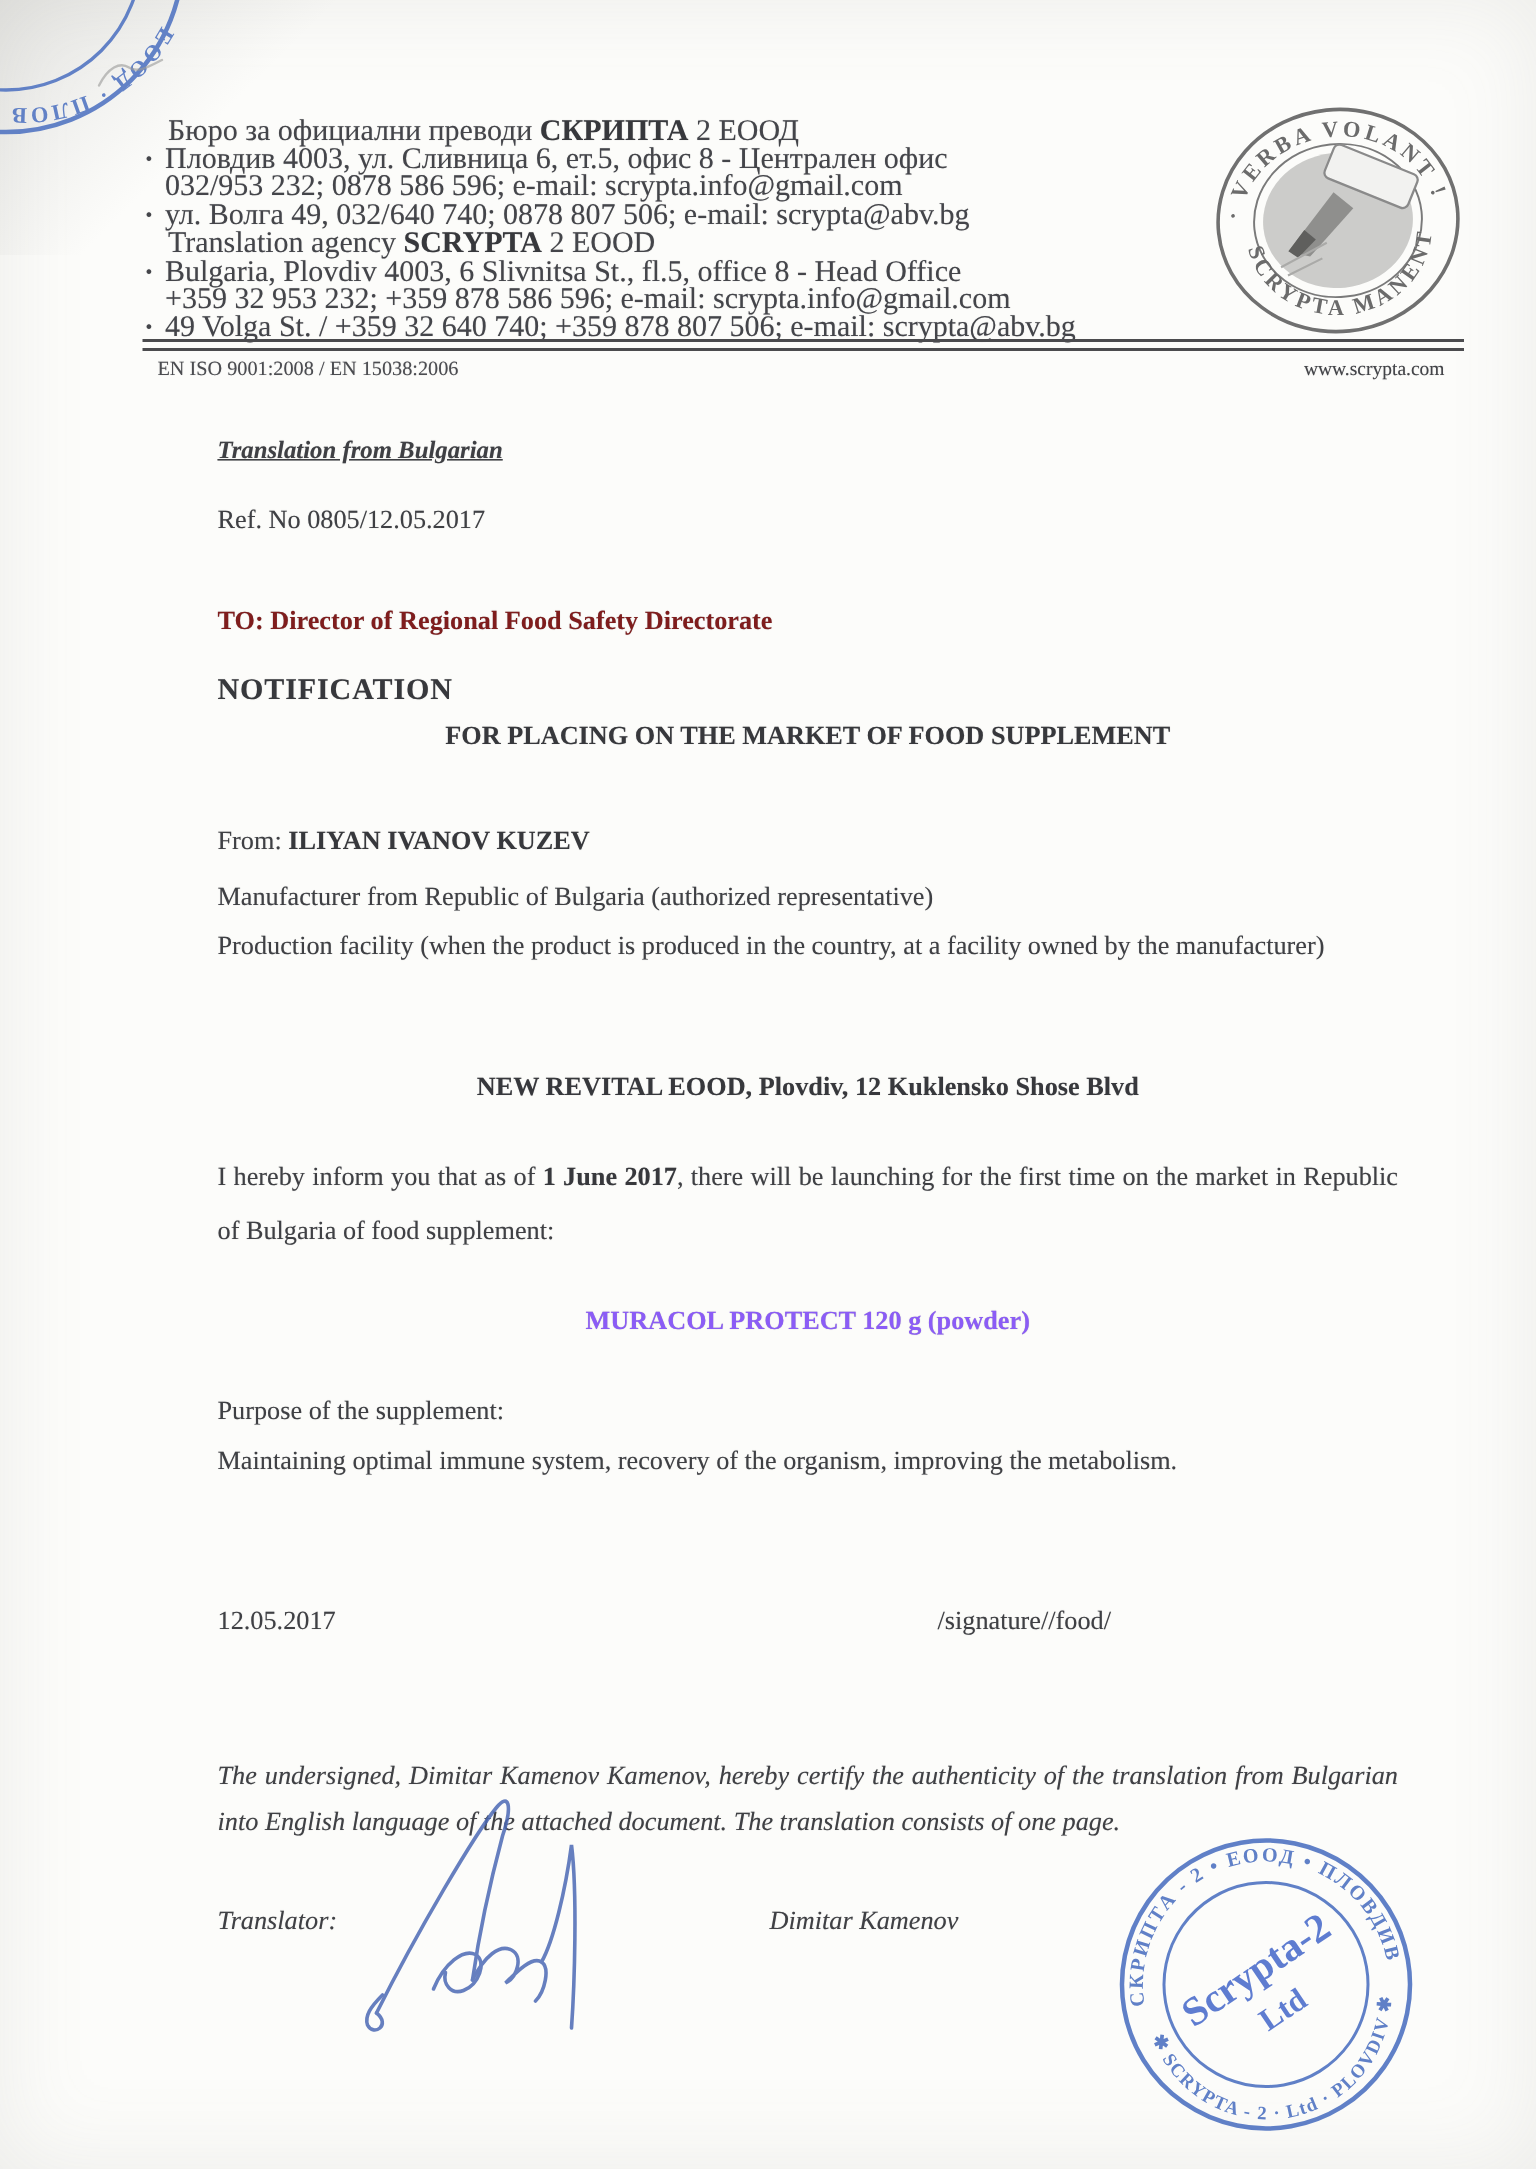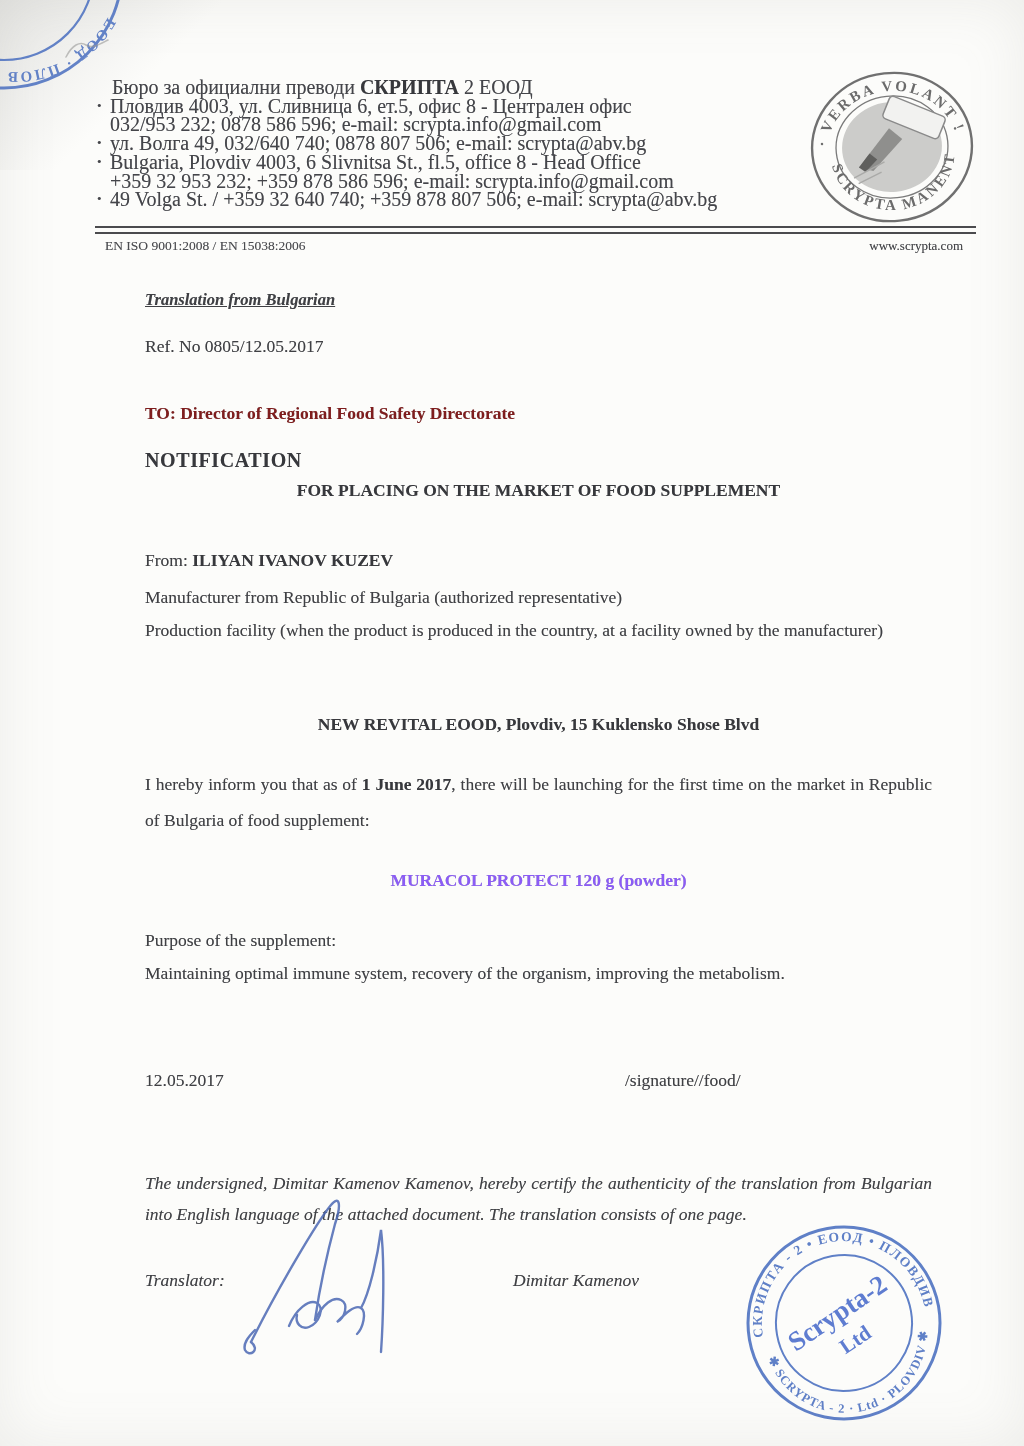--- a/index.html
+++ b/index.html
@@ -94,20 +94,21 @@
   </svg>
 
   <div class="lh lh-bg txt">
     <div class="title"><span>Бюро за официални преводи </span><b>СКРИПТА</b><span> 2 ЕООД</span></div>
     <div class="bullet-line">Пловдив 4003, ул. Сливница 6, ет.5, офис 8 - Централен офис</div>
     <div class="indent-line">032/953 232; 0878 586 596; e-mail: scrypta.info@gmail.com</div>
     <div class="bullet-line">ул. Волга 49, 032/640 740; 0878 807 506; e-mail: scrypta@abv.bg</div>
   </div>
 
   <div class="lh lh-en txt">
+    <div class="title"><span>Translation agency </span><b>SCRYPTA</b><span> 2 EOOD</span></div>
     <div class="bullet-line">Bulgaria, Plovdiv 4003, 6 Slivnitsa St., fl.5, office 8 - Head Office</div>
     <div class="indent-line">+359 32 953 232; +359 878 586 596; e-mail: scrypta.info@gmail.com</div>
     <div class="bullet-line">49 Volga St. / +359 32 640 740; +359 878 807 506; e-mail: scrypta@abv.bg</div>
   </div>
 
   <svg class="seal-logo" viewBox="0 0 178 165">
     <g transform="rotate(-6 89 81)">
       <ellipse cx="89" cy="81" rx="80" ry="74" fill="none" stroke="#707070" stroke-width="2.4"></ellipse>
       <ellipse cx="89" cy="81" rx="56" ry="51" fill="none" stroke="#7a7a7a" stroke-width="1.3"></ellipse>
       <g>
@@ -139,21 +140,21 @@
     <div class="t-note">Translation from Bulgarian</div>
     <div class="ref">Ref. No 0805/12.05.2017</div>
     <div class="to">TO: Director of Regional Food Safety Directorate</div>
     <div class="h1">NOTIFICATION</div>
     <div class="h2">FOR PLACING ON THE MARKET OF FOOD SUPPLEMENT</div>
 
     <div class="from"><span>From: </span><b>ILIYAN IVANOV KUZEV</b></div>
 
     <div class="manu">Manufacturer from Republic of Bulgaria (authorized representative)</div>
     <p class="prod-fac">Production facility (when the product is produced in the country, at a facility owned by the manufacturer)</p>
-    <div class="company">NEW REVITAL EOOD, Plovdiv, 15 Kuklensko Shose Blvd</div>
+    <div class="company">NEW REVITAL EOOD, Plovdiv, 12 Kuklensko Shose Blvd</div>
 
     <p class="inform"><span>I hereby inform you that as of </span><b>1 June 2017</b><span>, there will be launching for the first time on the market in Republic of Bulgaria of food supplement:</span></p>
 
     <div class="product">MURACOL PROTECT 120 g (powder)</div>
     <div class="purpose-l">Purpose of the supplement:</div>
     <div class="purpose-t">Maintaining optimal immune system, recovery of the organism, improving the metabolism.</div>
 
     <div class="date-row">
       <span>12.05.2017</span>
       <span class="sig-seal">/signature//food/</span>

